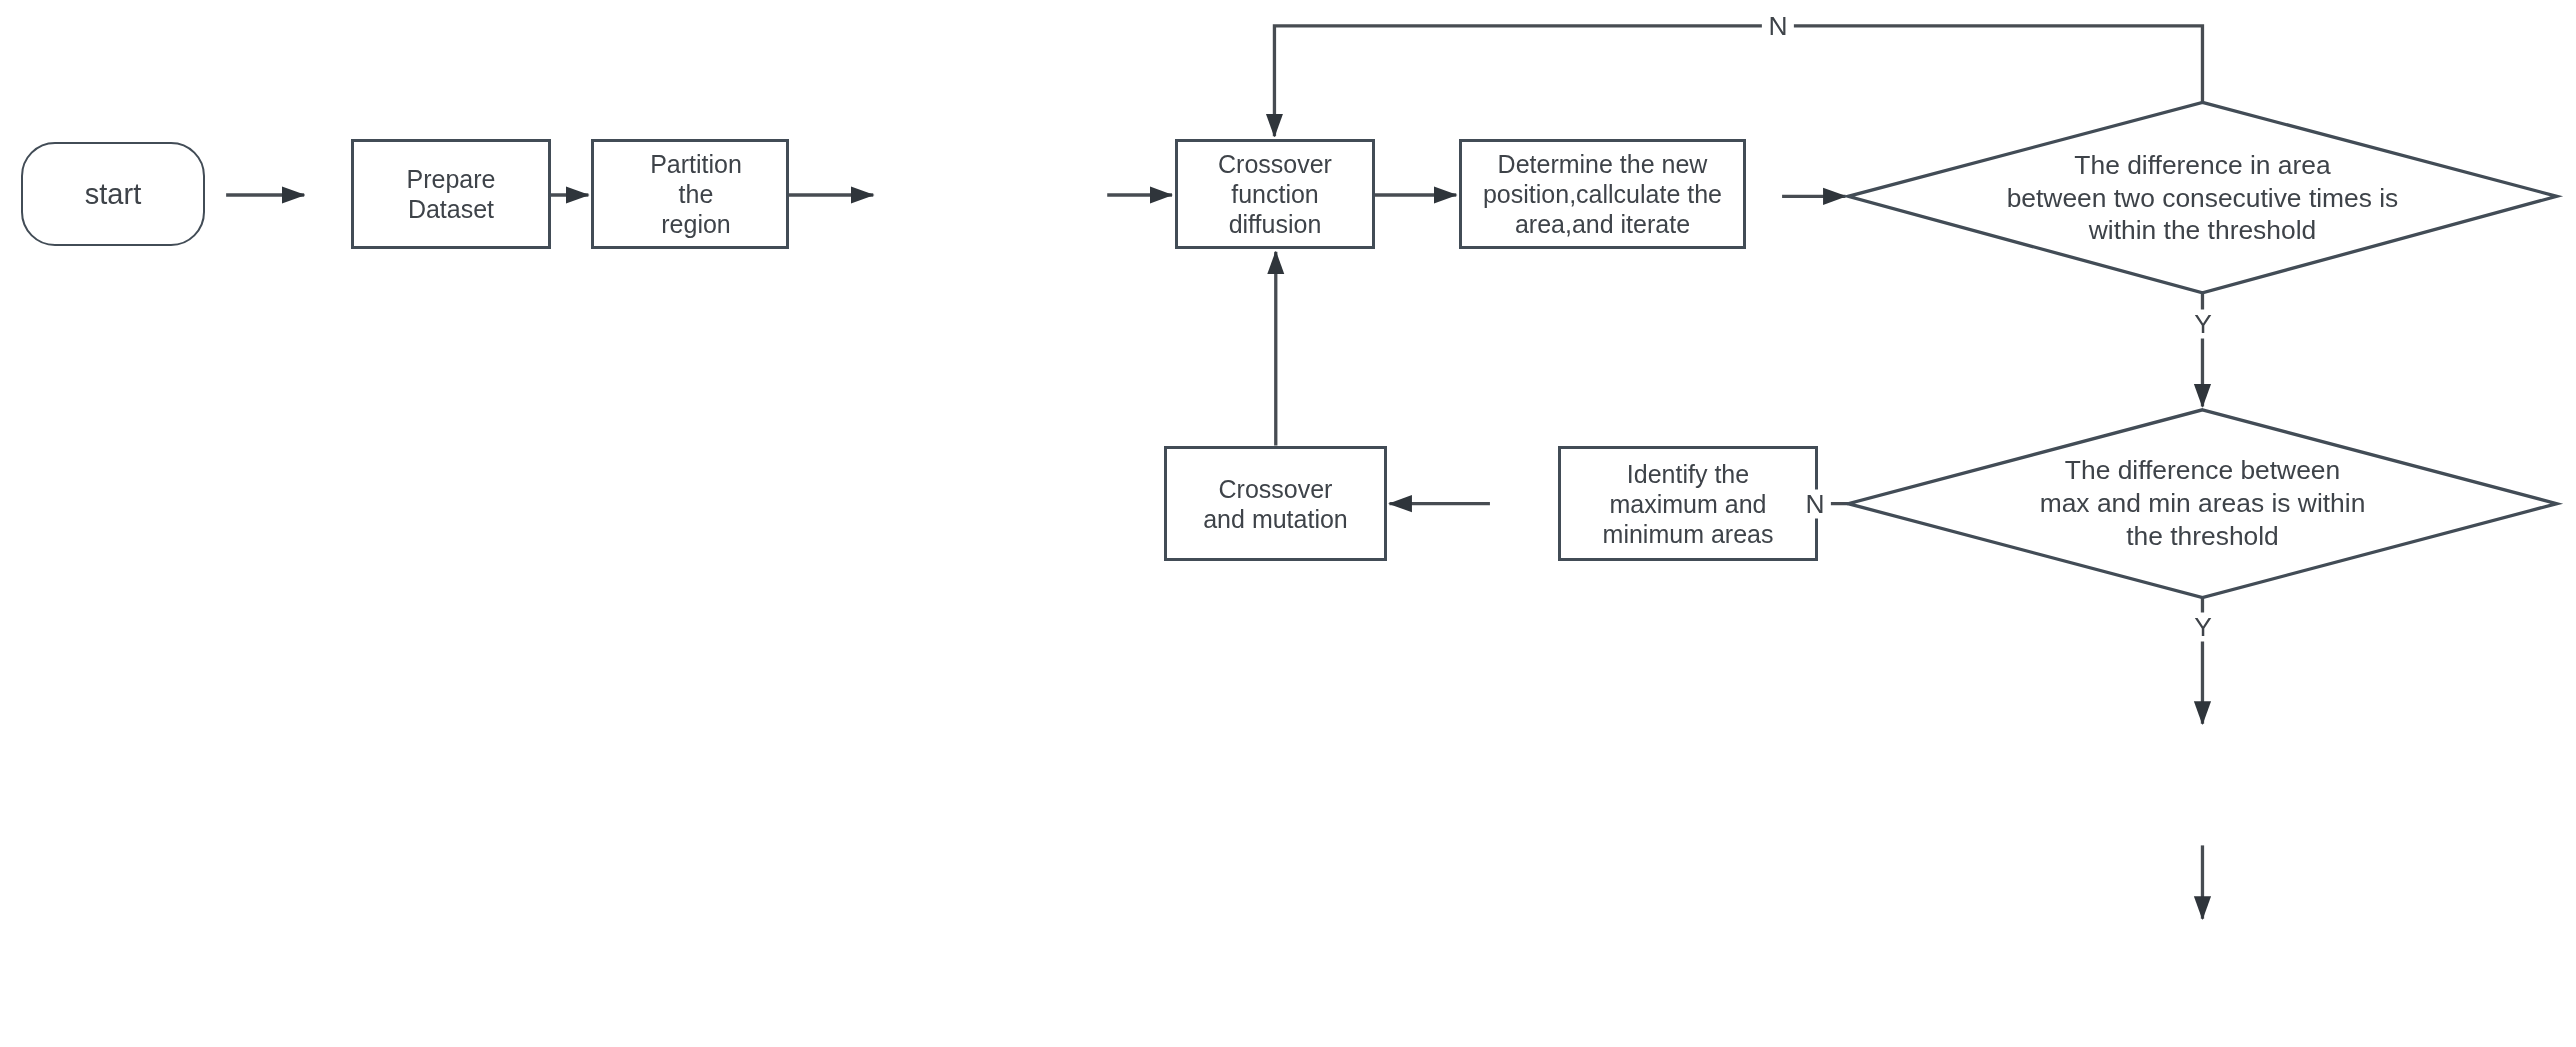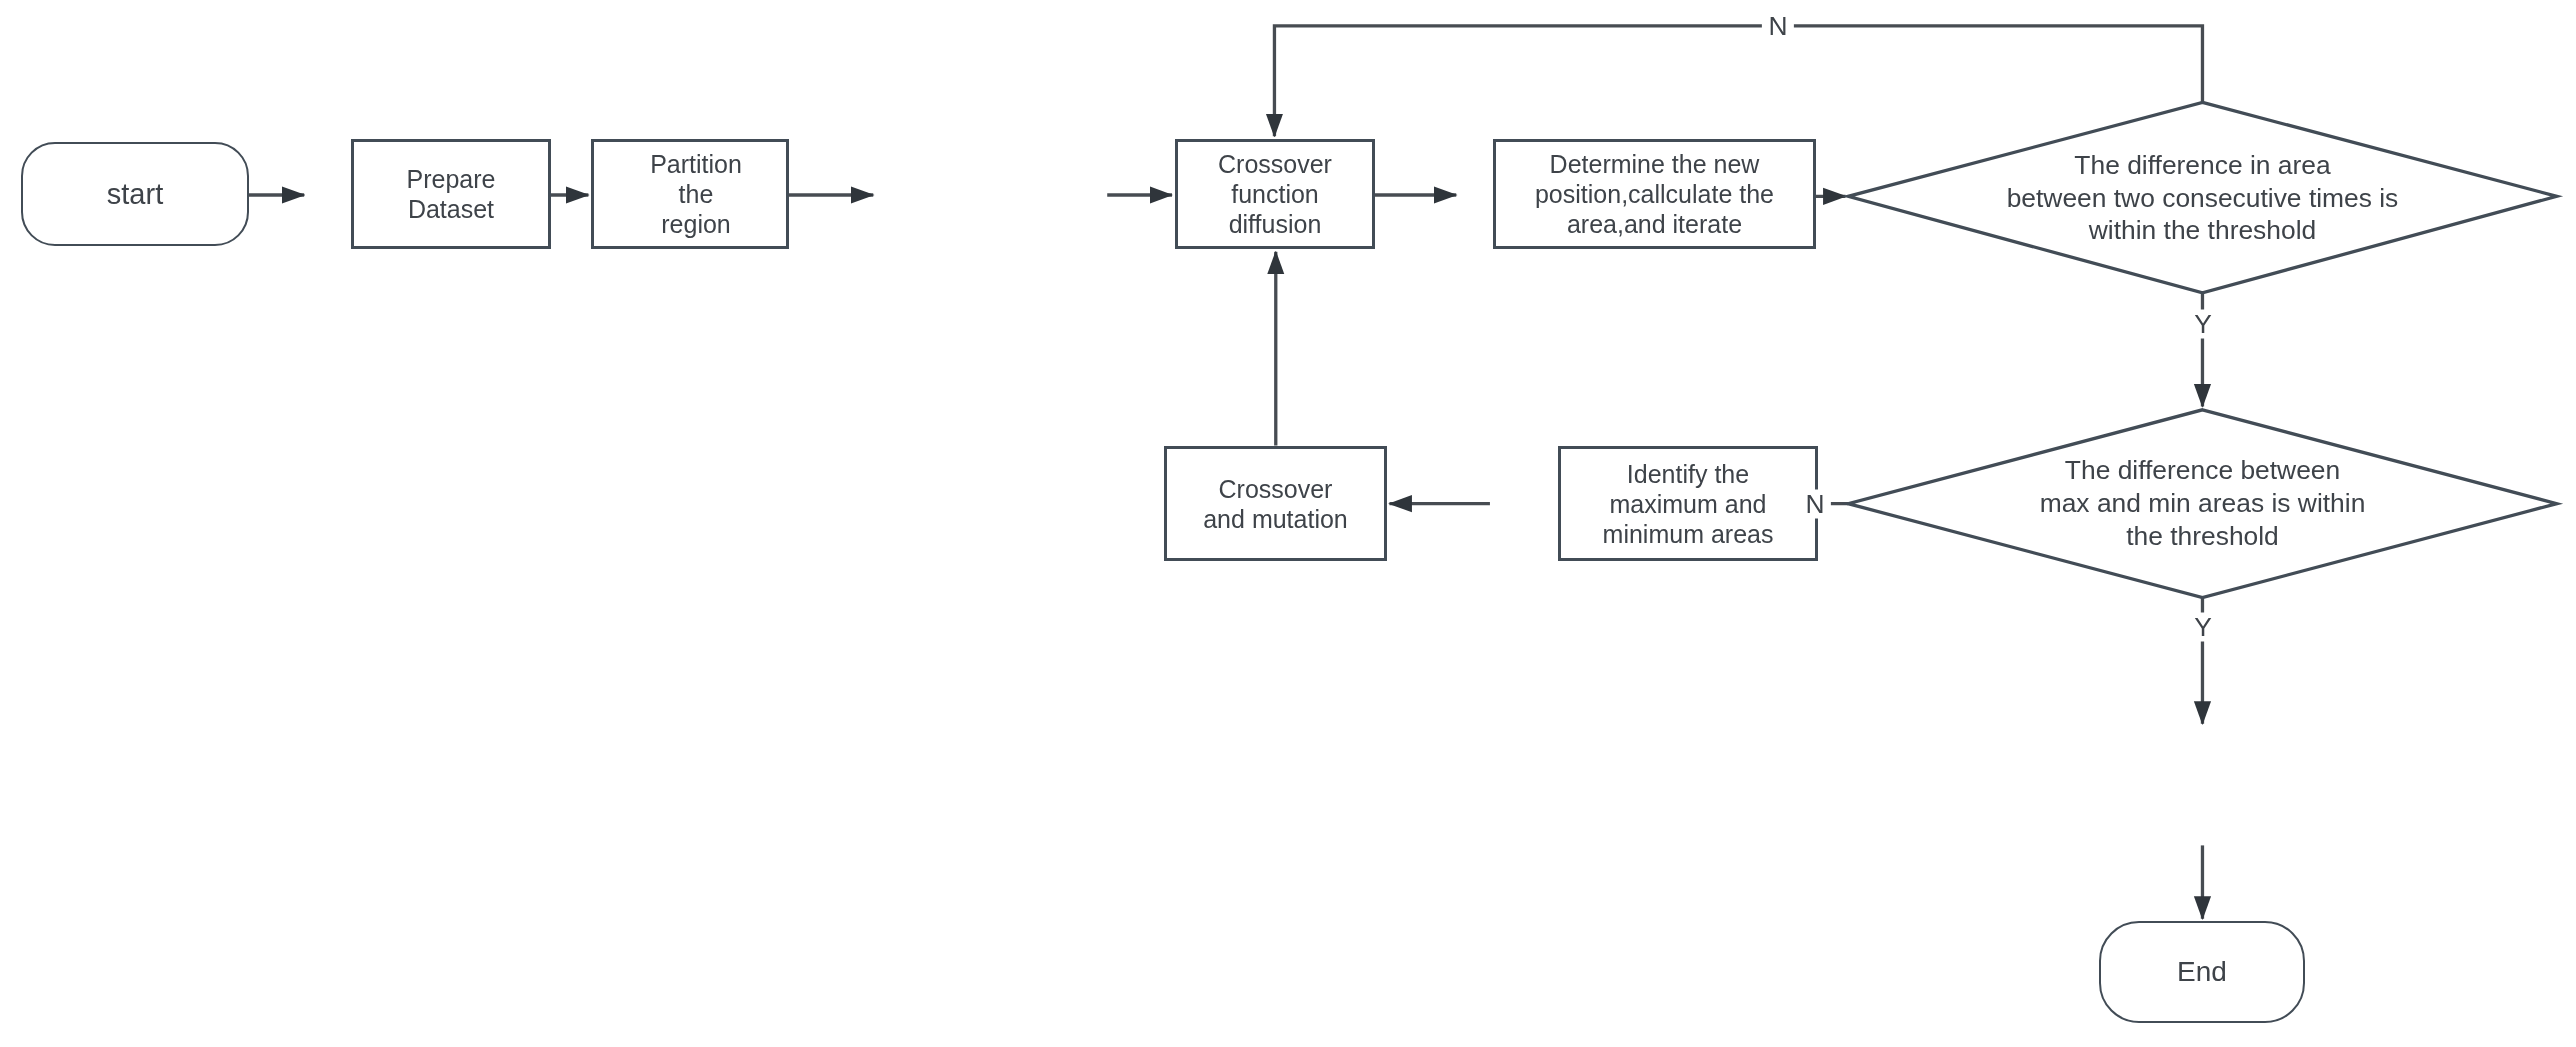--- a/index.html
+++ b/index.html
@@ -95,21 +95,21 @@
     <line class="edge" x1="1930" y1="674" x2="1930" y2="381" marker-end="url(#arrowhead)"></line>
 
     <line class="edge" x1="3332" y1="904" x2="3332" y2="1095" marker-end="url(#arrowhead)"></line>
 
     <line class="edge" x1="3332" y1="1279" x2="3332" y2="1390" marker-end="url(#arrowhead)"></line>
 
     <polygon class="decision-shape" points="3332,155 3868,297 3332,443 2796,297"></polygon>
     <polygon class="decision-shape" points="3332,620 3868,762 3332,904 2796,762"></polygon>
   </svg>
 
-  <div class="node terminator" style="left:21px; top:142px; width:228px; height:104px; border-radius:34px; font-size:29px;">
+  <div class="node terminator" style="left:21px; top:142px; width:184px; height:104px; border-radius:34px; font-size:29px;">
     <span>start</span>
   </div>
 
   <div class="node process" style="left:307px; top:139px; width:200px; height:110px;margin-left:44px;">
     <span>Prepare
 Dataset</span>
   </div>
 
   <div class="node process" style="left:591px; top:139px; width:198px; height:110px;padding-left:12px;">
     <span>Partition
@@ -117,41 +117,38 @@
 region</span>
   </div>
 
 
   <div class="node process" style="left:1175px; top:139px; width:200px; height:110px;">
     <span>Crossover
 function
 diffusion</span>
   </div>
 
-  <div class="node process" style="left:1459px; top:139px; width:323px; height:110px;margin-left:34px;">
+  <div class="node process" style="left:1459px; top:139px; width:287px; height:110px;">
     <span>Determine the new
 position,callculate the
 area,and iterate</span>
   </div>
 
   <div class="node process" style="left:1558px; top:446px; width:260px; height:115px;">
     <span>Identify the
 maximum and
 minimum areas</span>
   </div>
 
   <div class="node process" style="left:1164px; top:446px; width:223px; height:115px;">
     <span>Crossover
 and mutation</span>
   </div>
 
 
-  <div class="node terminator" style="left:2099px; top:921px; width:206px; height:102px; border-radius:40px; font-size:28px;">
-    <span>End</span>
-  </div>
 
   <div class="decision-label" style="left:1848px; top:106px; width:709px; height:184px;">The difference in area
 between two consecutive times is
 within the threshold</div>
 
   <div class="decision-label" style="left:1848px; top:413px; width:709px; height:181px;">The difference between
 max and min areas is within
 the threshold</div>
 
   <div class="edge-label" style="left:1778px; top:26px;">N</div>

